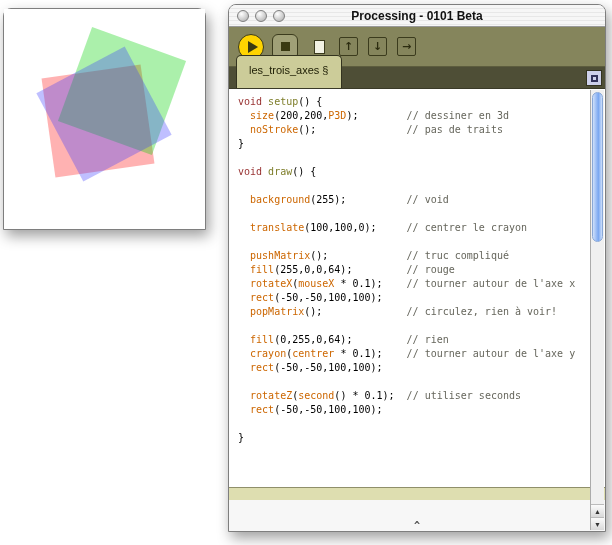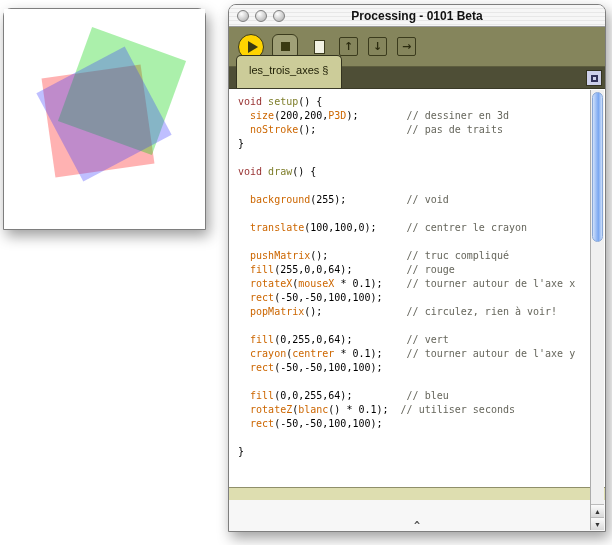--- a/index.html
+++ b/index.html
@@ -142,26 +142,25 @@
           <div class="code-line"><span class="tok-pl">  </span><span class="tok-fn">background</span><span class="tok-pl">(255);          </span><span class="tok-cm">// void</span></div>
           <div class="code-line"></div>
           <div class="code-line"><span class="tok-pl">  </span><span class="tok-fn">translate</span><span class="tok-pl">(100,100,0);     </span><span class="tok-cm">// centrer le crayon</span></div>
           <div class="code-line"></div>
           <div class="code-line"><span class="tok-pl">  </span><span class="tok-fn">pushMatrix</span><span class="tok-pl">();             </span><span class="tok-cm">// truc compliqué</span></div>
           <div class="code-line"><span class="tok-pl">  </span><span class="tok-fn">fill</span><span class="tok-pl">(255,0,0,64);         </span><span class="tok-cm">// rouge</span></div>
           <div class="code-line"><span class="tok-pl">  </span><span class="tok-fn">rotateX</span><span class="tok-pl">(</span><span class="tok-var">mouseX</span><span class="tok-pl"> * 0.1);    </span><span class="tok-cm">// tourner autour de l'axe x</span></div>
           <div class="code-line"><span class="tok-pl">  </span><span class="tok-fn">rect</span><span class="tok-pl">(-50,-50,100,100);</span></div>
           <div class="code-line"><span class="tok-pl">  </span><span class="tok-fn">popMatrix</span><span class="tok-pl">();              </span><span class="tok-cm">// circulez, rien à voir!</span></div>
           <div class="code-line"></div>
-          <div class="code-line"><span class="tok-pl">  </span><span class="tok-fn">fill</span><span class="tok-pl">(0,255,0,64);         </span><span class="tok-cm">// vert</span></div>
+          <div class="code-line"><span class="tok-pl">  </span><span class="tok-fn">fill</span><span class="tok-pl">(0,255,0,64);         </span><span class="tok-cm">// rien</span></div>
           <div class="code-line"><span class="tok-pl">  </span><span class="tok-fn">crayon</span><span class="tok-pl">(</span><span class="tok-var">centrer</span><span class="tok-pl"> * 0.1);    </span><span class="tok-cm">// tourner autour de l'axe y</span></div>
           <div class="code-line"><span class="tok-pl">  </span><span class="tok-fn">rect</span><span class="tok-pl">(-50,-50,100,100);</span></div>
           <div class="code-line"></div>
-          <div class="code-line"><span class="tok-pl">  </span><span class="tok-fn">fill</span><span class="tok-pl">(0,0,255,64);         </span><span class="tok-cm">// bleu</span></div>
-          <div class="code-line"><span class="tok-pl">  </span><span class="tok-fn">rotateZ</span><span class="tok-pl">(</span><span class="tok-fn">blanc</span><span class="tok-pl">() * 0.1);  </span><span class="tok-cm">// utiliser seconds</span></div>
+          <div class="code-line"><span class="tok-pl">  </span><span class="tok-fn">rotateZ</span><span class="tok-pl">(</span><span class="tok-fn">second</span><span class="tok-pl">() * 0.1);  </span><span class="tok-cm">// utiliser seconds</span></div>
           <div class="code-line"><span class="tok-pl">  </span><span class="tok-fn">rect</span><span class="tok-pl">(-50,-50,100,100);</span></div>
           <div class="code-line"></div>
           <div class="code-line"><span class="tok-pl">}</span></div>
         </div>
     </div>
 
     <div class="statusbar"></div>
 
     <div class="console">
       <span class="handle">^</span>

